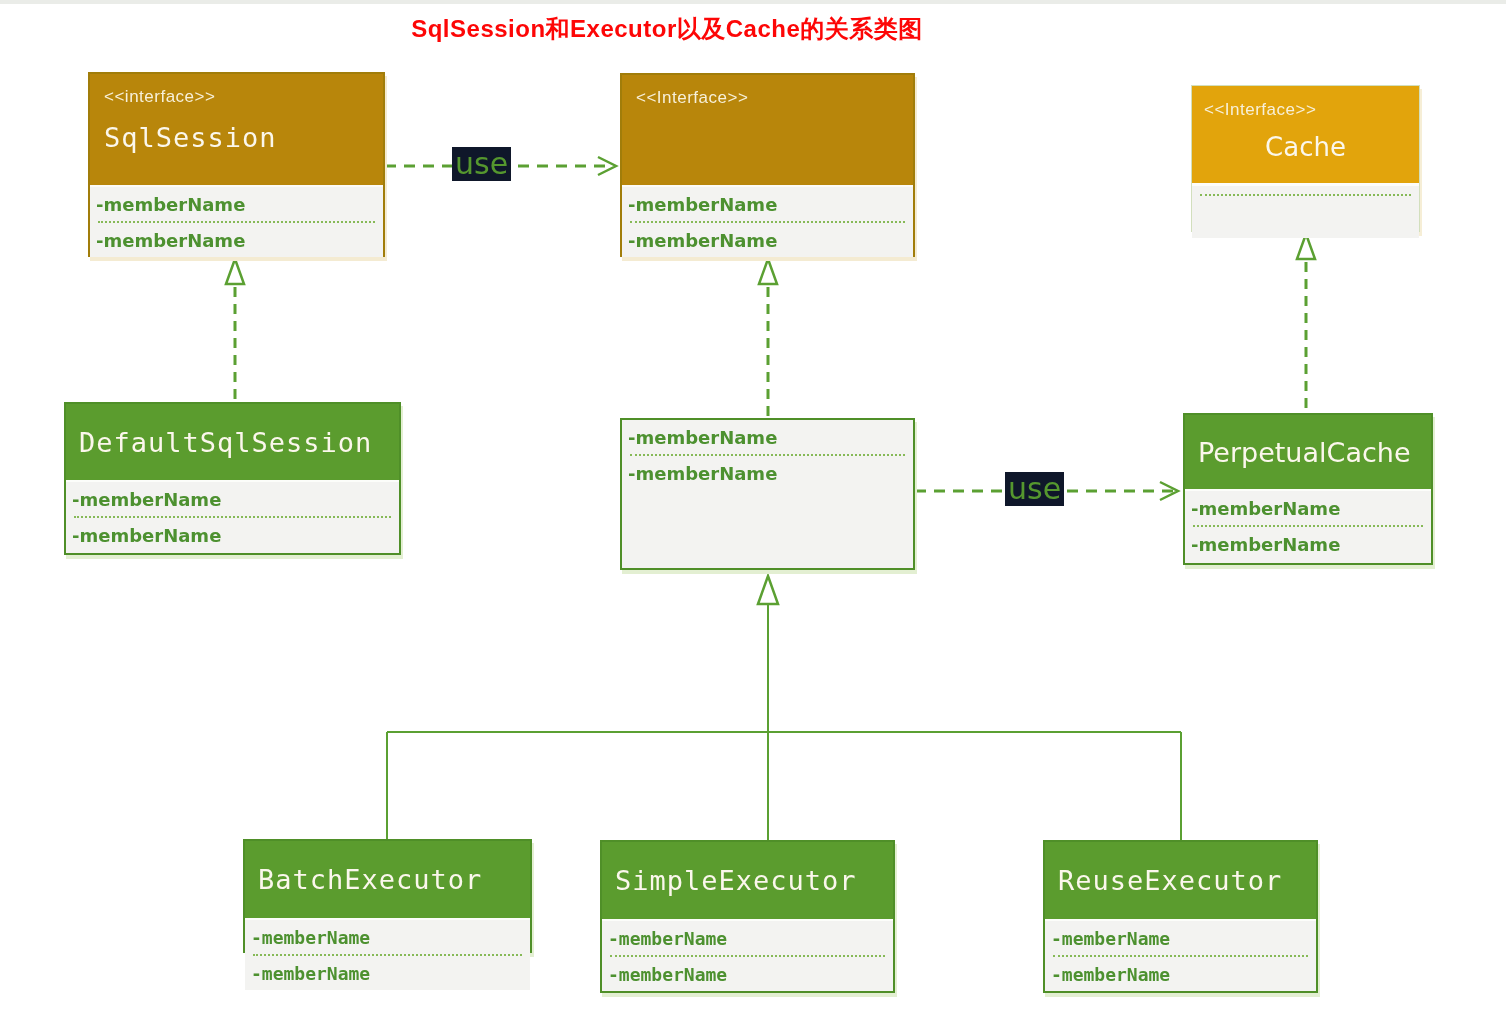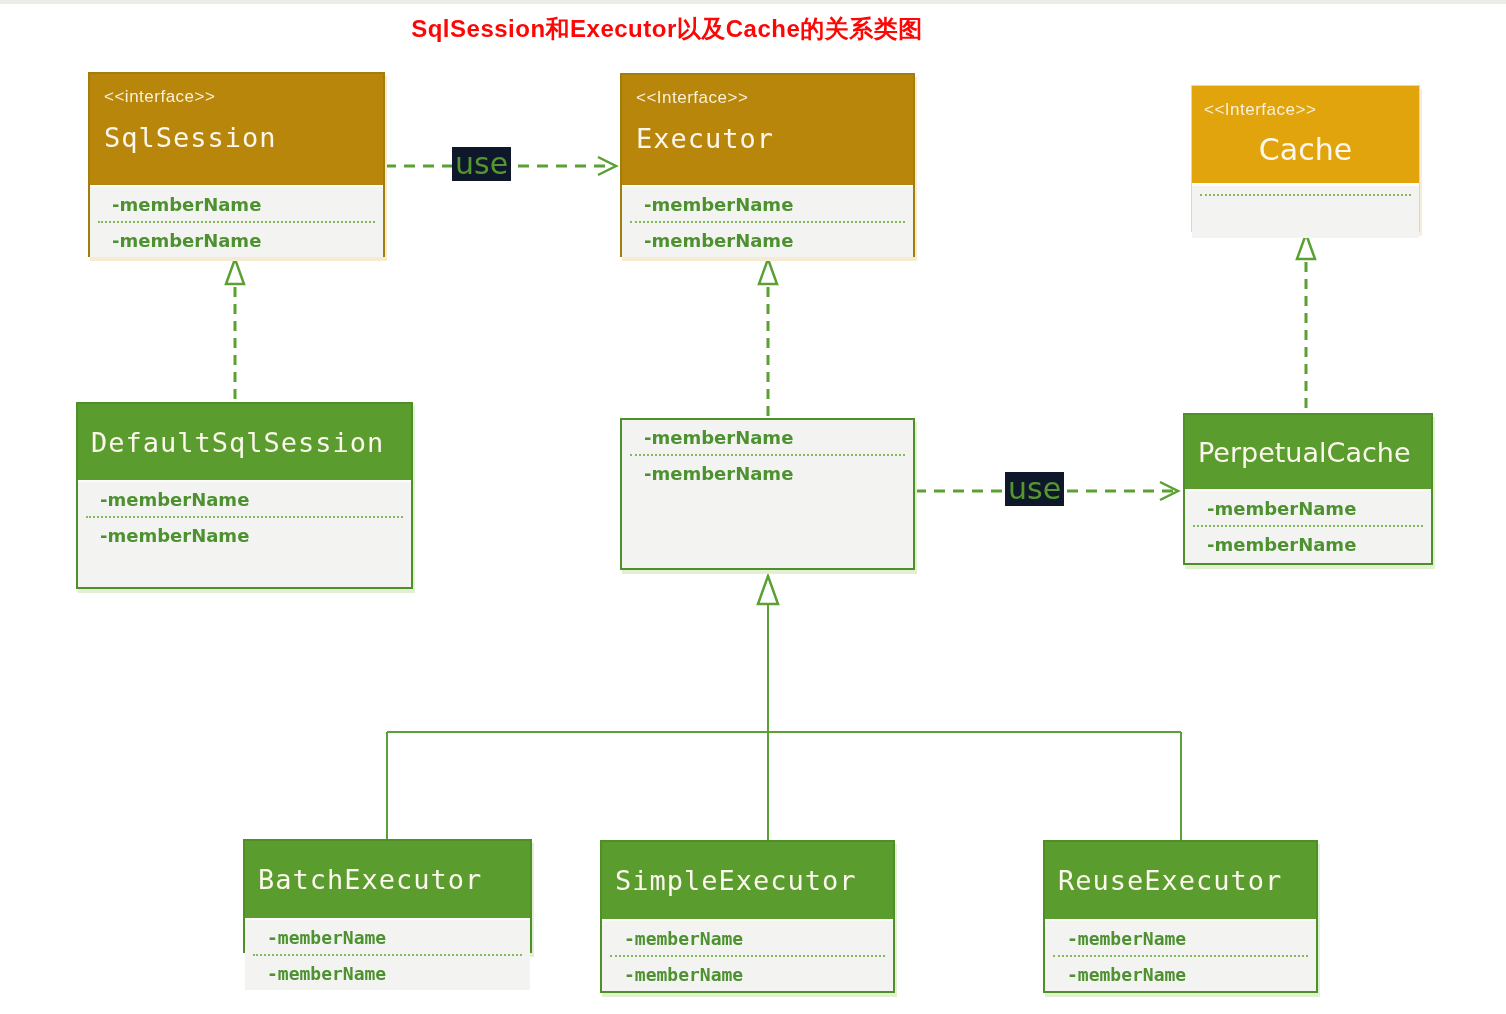--- a/index.html
+++ b/index.html
@@ -44,21 +44,21 @@
   .ubox.green{border:2px solid #4f8f28;background:#f3f3f1;box-shadow:2px 4px 0 0 #e3efd2;}
   .ubox.green .hdr{background:#5b9c2e;border-bottom:2px solid #fcfdfa;display:flex;align-items:center;padding-left:13px;}
 
   .stereo{font-size:17px;letter-spacing:0.5px;color:#f7f0da;}
   .cname{font-size:27px;white-space:nowrap;}
   .gold .cname{margin-top:15px;}
   .t-mono .cname{font-family:"DejaVu Sans Mono",monospace;letter-spacing:1px;}
   .t-sans .cname{font-family:"DejaVu Sans",sans-serif;}
 
   .member{
-    height:34px;line-height:35px;padding-left:22px;
+    height:34px;line-height:35px;padding-left:6px;
     color:#4d9130;font-size:18px;font-weight:bold;white-space:nowrap;
     font-family:"DejaVu Sans",sans-serif;
   }
   .m-mono .member{font-family:"DejaVu Sans Mono",monospace;}
   .mdiv{border-top:2px dotted #86b957;margin:0 8px;height:0;}
   .amber .mdiv{margin-top:8px;}
 </style>
 </head>
 <body>
 
@@ -101,40 +101,39 @@
   <div class="cbody">
     <div class="member">-memberName</div>
     <div class="mdiv"></div>
     <div class="member">-memberName</div>
   </div>
 </div>
 
 <div class="ubox gold t-mono" style="left:620px;top:73px;width:295px;height:184px">
   <div class="hdr" style="height:112px">
     <div class="stereo">&lt;&lt;Interface&gt;&gt;</div>
-    <div class="cname">Executor</div>
   </div>
   <div class="cbody">
     <div class="member">-memberName</div>
     <div class="mdiv"></div>
     <div class="member">-memberName</div>
   </div>
 </div>
 
 <div class="ubox amber t-sans" style="left:1191px;top:85px;width:229px;height:147px">
   <div class="hdr" style="height:100px">
     <div class="stereo">&lt;&lt;Interface&gt;&gt;</div>
-    <div class="cname" style="font-size:30px">Cache</div>
+    <div class="cname" style="font-size:26px">Cache</div>
   </div>
   <div class="cbody" style="height:44px">
     <div class="mdiv"></div>
   </div>
 </div>
 
-<div class="ubox green t-mono" style="left:76px;top:402px;width:337px;height:187px">
+<div class="ubox green t-mono" style="left:64px;top:402px;width:337px;height:153px">
   <div class="hdr" style="height:78px">
     <div class="cname">DefaultSqlSession</div>
   </div>
   <div class="cbody">
     <div class="member">-memberName</div>
     <div class="mdiv"></div>
     <div class="member">-memberName</div>
   </div>
 </div>
 

